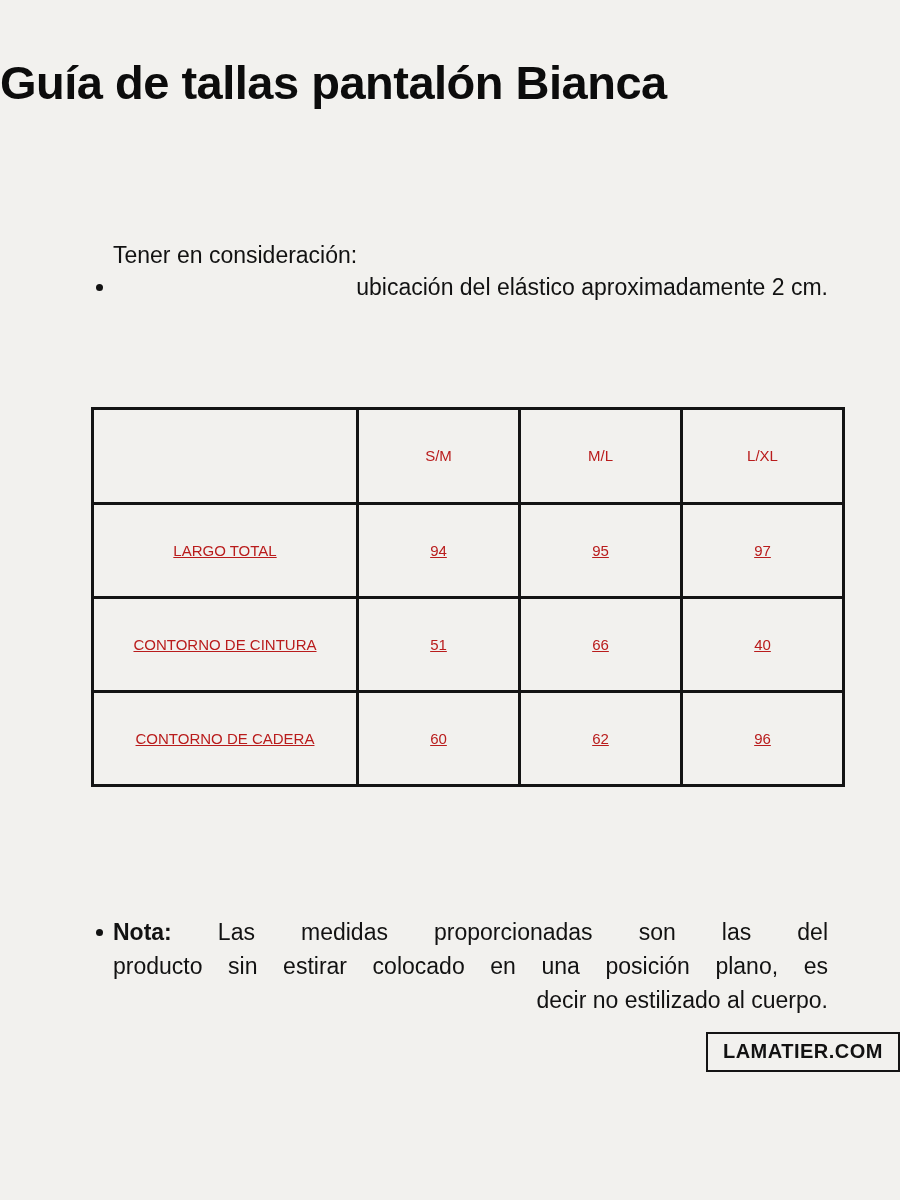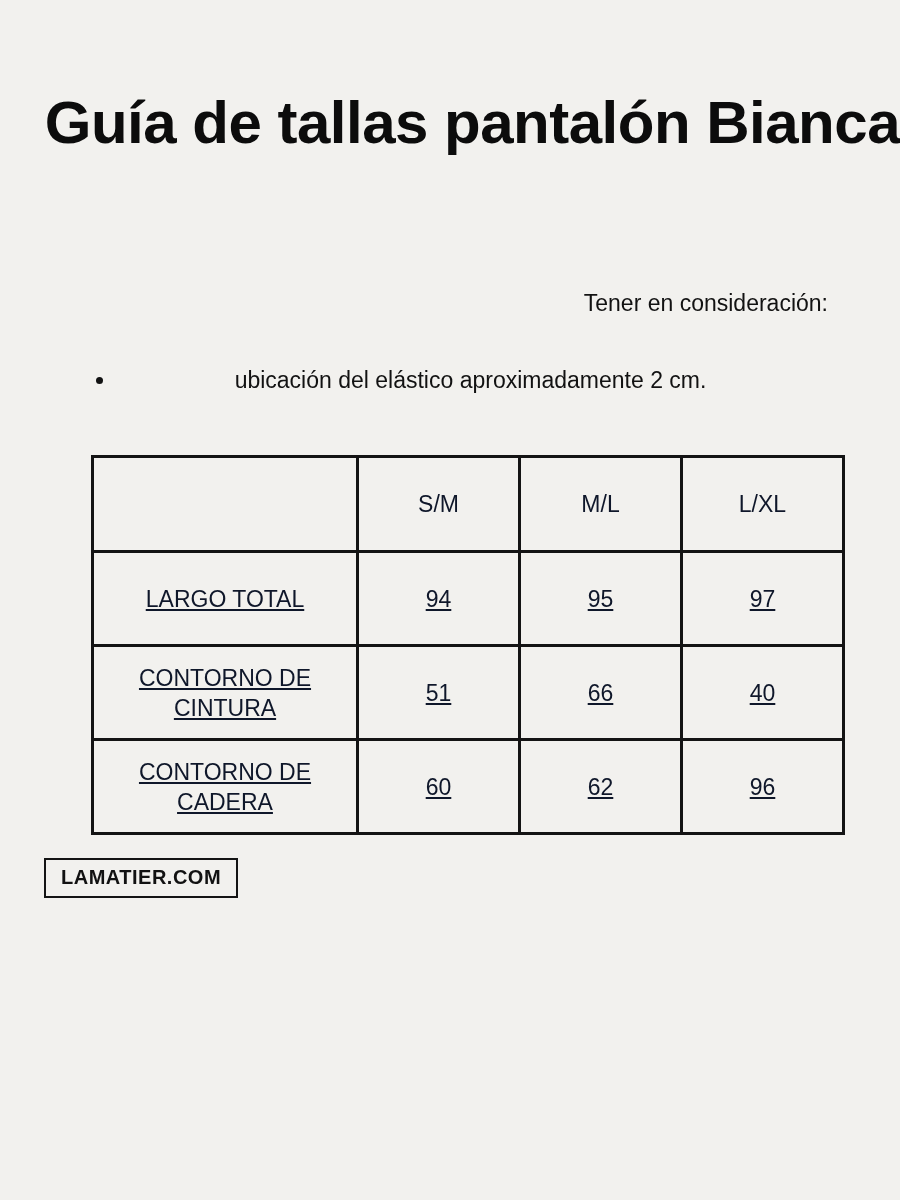--- a/index.html
+++ b/index.html
@@ -9,59 +9,59 @@
     height: 1200px;
     background: #f2f1ee;
     color: #121212;
     font-family: "Liberation Sans", sans-serif;
     overflow: hidden;
   }
   .page { width: 900px; height: 1200px; position: relative; }
 
   
   .title {
-    padding-top: 87px;
-    text-align: right;
-    font-size: 60px;
+    padding-top: 55px;
+    text-align: left;
+    font-size: 47px;
     font-weight: bold;
     letter-spacing: -0.5px;
     line-height: 1.2;
     color: #0c0c0c;
   }
 
   
   .considerations {
     margin: 128px 72px 0 92px;
     font-size: 23px;
     line-height: 32px;
   }
-  .heading { padding-left: 21px; text-align: right; }
+  .heading { padding-left: 21px; }
   .bullet { position: relative; padding-left: 21px; }
   .bullet::before {
     content: "";
     position: absolute;
     left: 4px;
     top: 13px;
     width: 7px;
     height: 7px;
     border-radius: 50%;
     background: #121212;
   }
   .jline { text-align: justify; text-align-last: justify; }
-  .lline { text-align: center; margin-top: 45px; }
+  .lline { text-align: right; }
   .bold { font-weight: bold; }
 
   
   .size-table {
-    margin: 59px 0 0 91px;
+    margin: 104px 0 0 91px;
     border-collapse: collapse;
     width: 751px;
     table-layout: fixed;
-    font-size: 23px;
-    color: #0f172a;
+    font-size: 15px;
+    color: #b91c1c;
   }
   .size-table th, .size-table td {
     border: 3px solid #141414;
     text-align: center;
     vertical-align: middle;
     font-weight: normal;
     line-height: 30px;
   }
   .size-table thead tr { height: 95px; }
   .size-table tbody tr { height: 94px; text-decoration: underline; }
@@ -71,21 +71,21 @@
 
   
   .note {
     margin: 128px 72px 0 92px;
     font-size: 23px;
     line-height: 34px;
   }
   .note .bullet::before { top: 14px; }
 
   
-  .footer { margin-top: 23px; text-align: left; padding-left: 44px; }
+  .footer { margin-top: 15px; text-align: right; }
   .brand-box {
     display: inline-block;
     border: 2px solid #141414;
     padding: 6px 15px 7px 15px;
     font-size: 20px;
     font-weight: bold;
     letter-spacing: 0.5px;
     background: #f2f1ee;
   }
 </style>
@@ -133,20 +133,27 @@
       </tr>
       <tr>
         <td class="rowlabel">CONTORNO DE CADERA</td>
         <td>60</td>
         <td>62</td>
         <td>96</td>
       </tr>
     </tbody>
   </table>
 
+  <section class="note">
+    <div class="bullet">
+      <div class="jline"><span class="bold">Nota:</span> <span>Las medidas proporcionadas son las del</span></div>
+      <div class="jline">producto sin estirar colocado en una posición plano, es</div>
+      <div class="lline">decir no estilizado al cuerpo.</div>
+    </div>
+  </section>
 
   <footer class="footer">
     <div class="brand-box">
       <span>LAMATIER.COM</span>
     </div>
   </footer>
 
 </div>
 
 </body></html>

